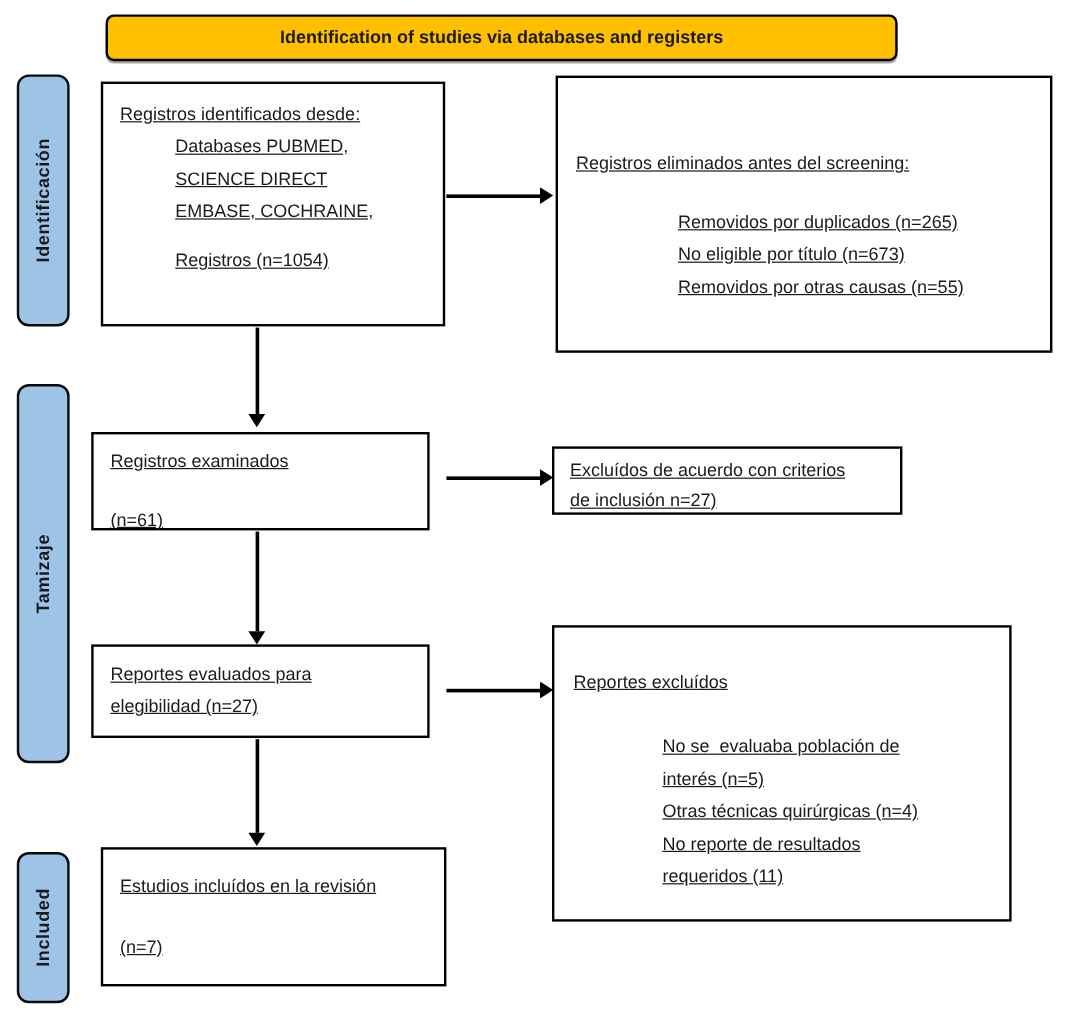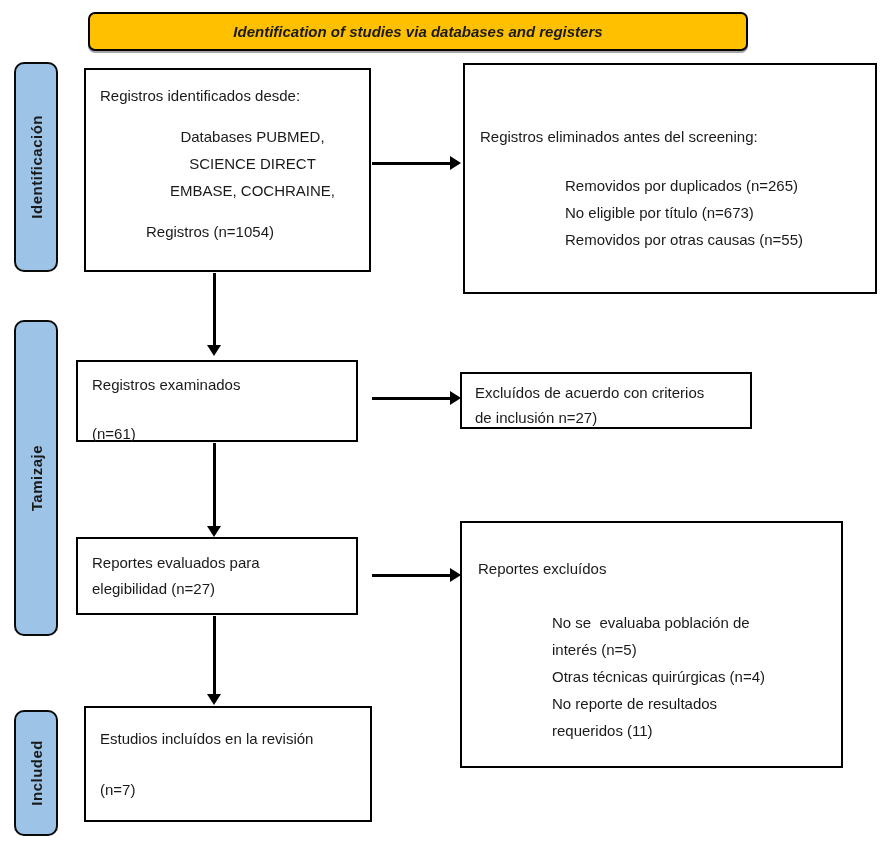--- a/index.html
+++ b/index.html
@@ -21,21 +21,20 @@
     position: absolute;
     left: 88px; top: 12px;
     width: 660px; height: 39px;
     background: #FFC000;
     border: 2px solid #000;
     border-radius: 7px;
     display: flex; align-items: center; justify-content: center;
     font-weight: bold;
     font-size: 15px;
     box-shadow: 0 2px 0 rgba(0,0,0,0.35);
-    font-style: italic;
   }
 
   
   .stage {
     position: absolute;
     left: 14px; width: 44px;
     background: #9DC3E6;
     border: 2px solid #0a0a0a;
     border-radius: 10px;
     display: flex; align-items: center; justify-content: center;
@@ -53,24 +52,24 @@
   .stage-included       { top: 710px; height: 126px; }
 
   
   .fbox {
     position: absolute;
     background: #ffffff;
     border: 2px solid #000;
     font-size: 15px;
     line-height: 1.8;
   }
-  .fbox .line { white-space: pre-wrap; }
+  .fbox .line { white-space: pre-wrap; text-decoration: underline; }
 
   .box-identified { left: 84px;  top: 68px;  width: 287px; height: 204px; padding: 12px 10px 0 14px; }
-  .box-identified .indent { margin-left: 46px; margin-top: 14px; text-align: center; }
+  .box-identified .indent { margin-left: 46px; margin-top: 0; }
   .box-identified .count  { margin-left: 46px; margin-top: 14px; }
 
   .box-removed { left: 463px; top: 63px; width: 414px; height: 231px; padding: 58px 10px 0 15px; }
   .box-removed .indent { margin-left: 85px; margin-top: 22px; }
 
   .box-screened { left: 76px; top: 360px; width: 282px; height: 82px; padding: 9px 10px 2px 14px; }
   .box-screened .count { margin-top: 22px; }
 
   .box-excluded-criteria { left: 460px; top: 372px; width: 292px; height: 57px; padding: 7px 10px 0 13px; line-height: 1.65; }
 

